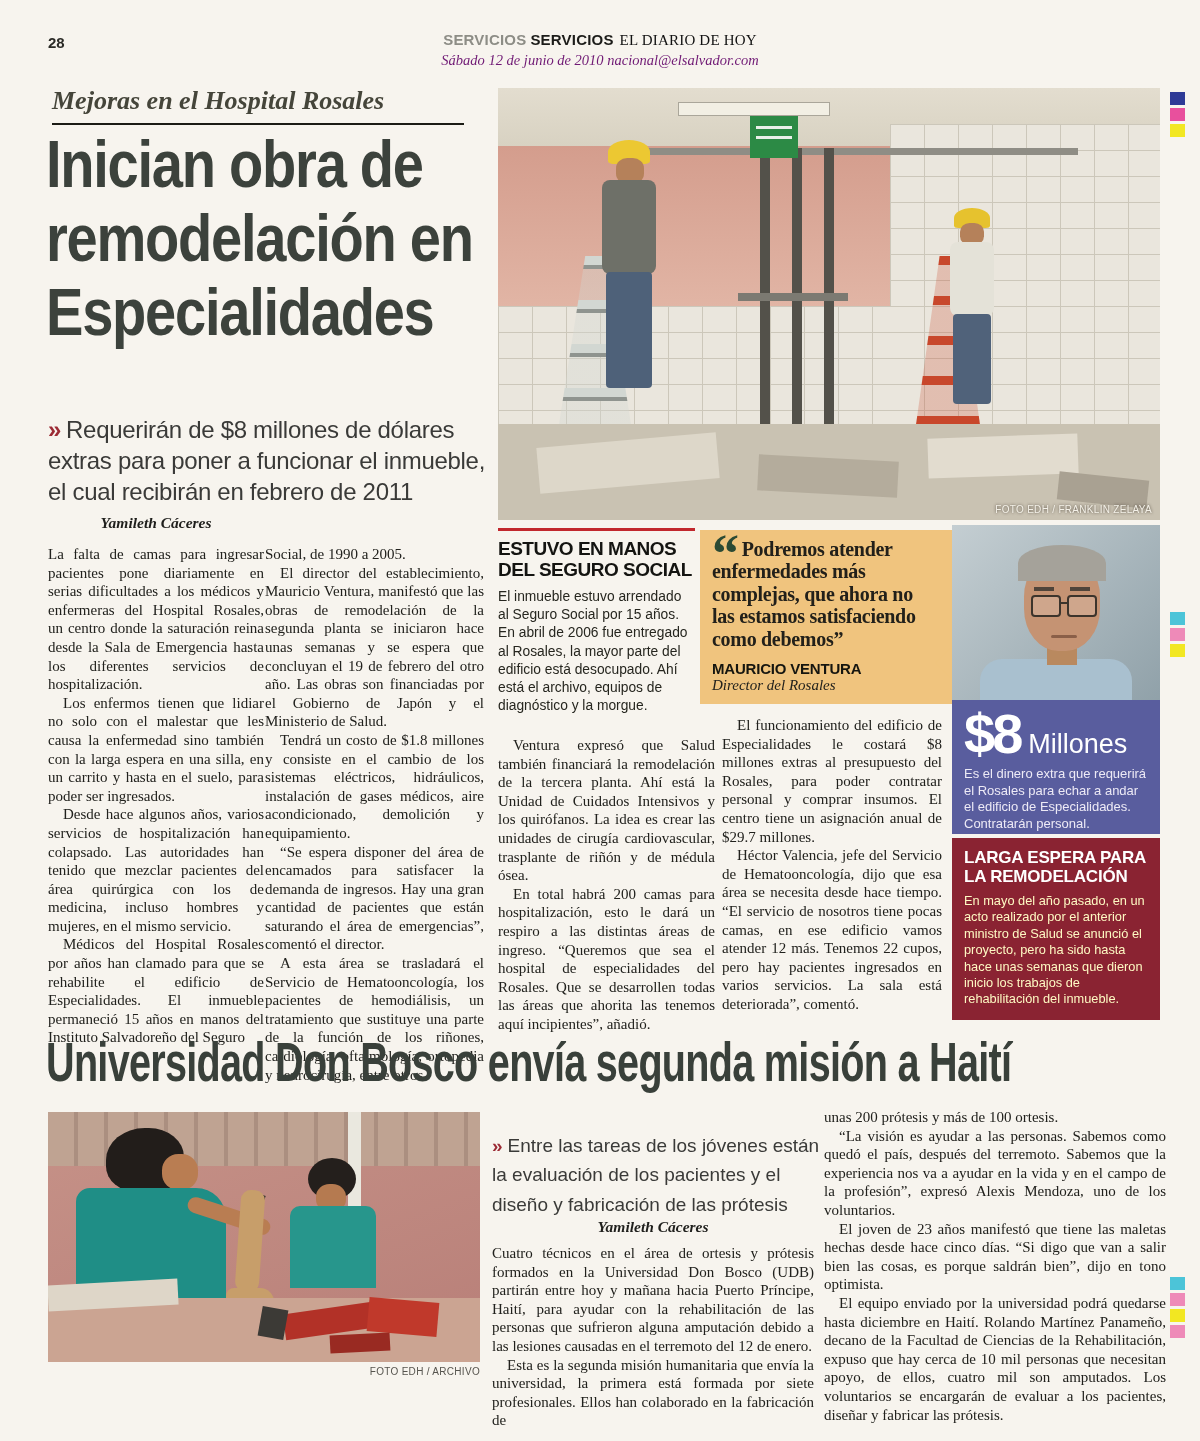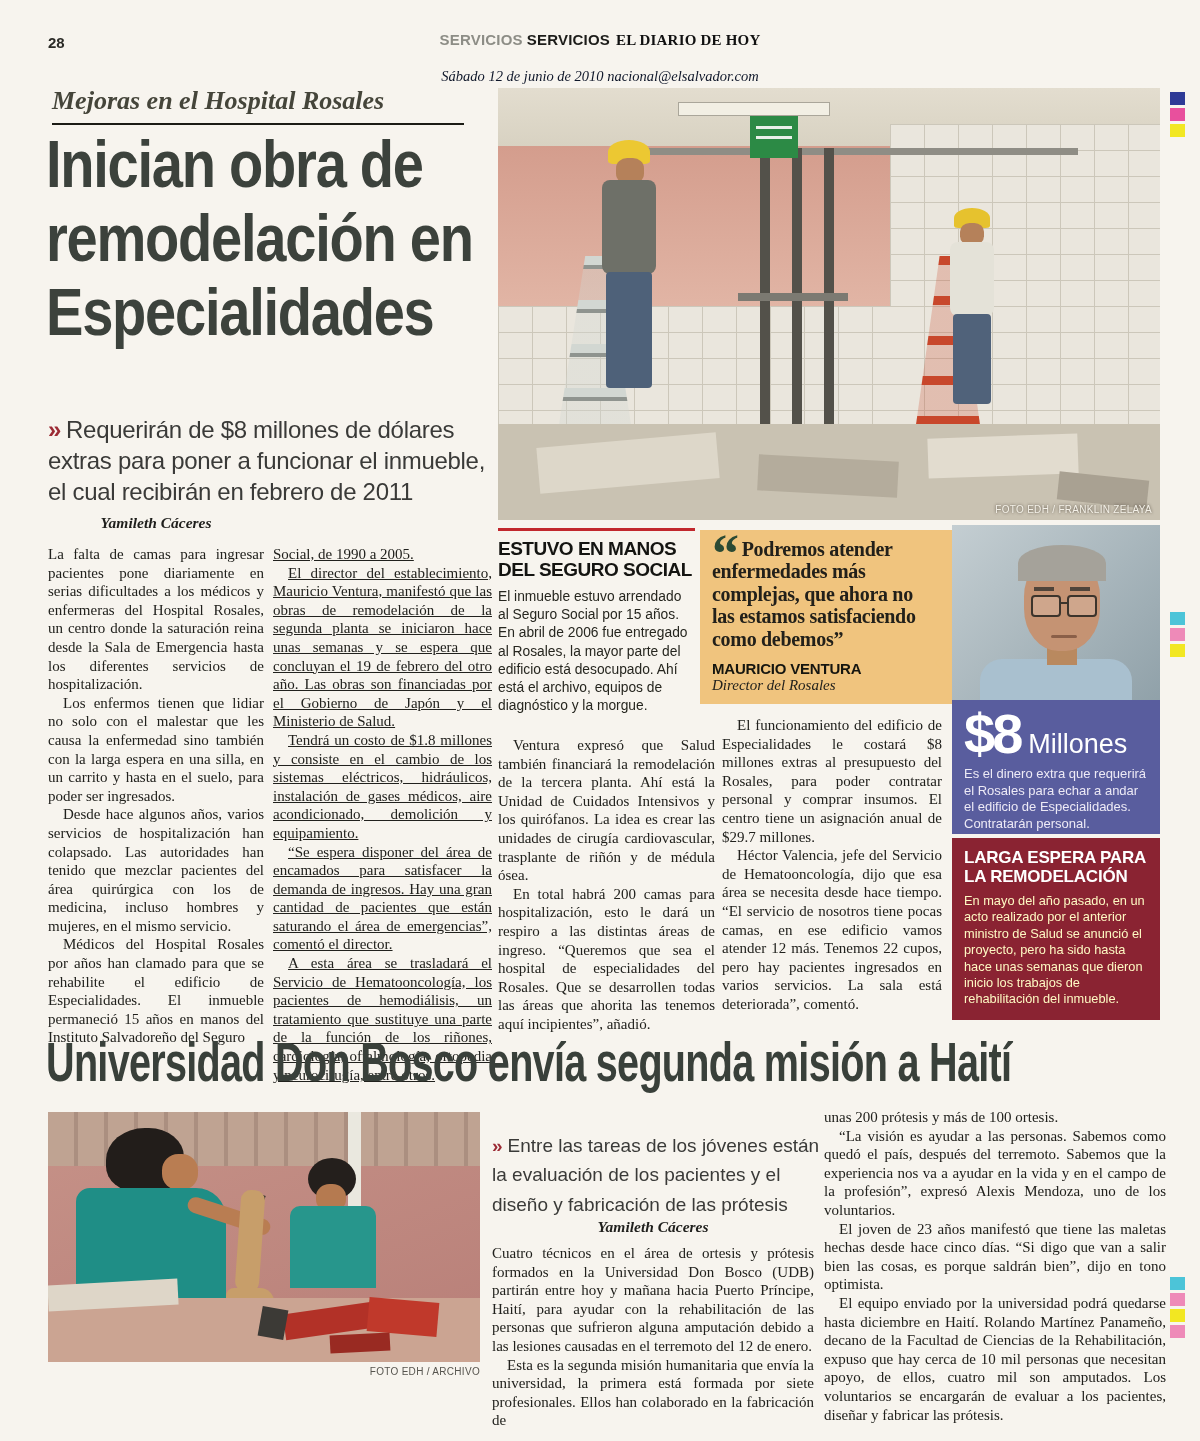--- a/index.html
+++ b/index.html
@@ -5,42 +5,42 @@
   html,body{margin:0;padding:0;background:#e9e7e1;}
   .page{position:relative;width:1200px;height:1441px;background:#f7f4ee;overflow:hidden;
         font-family:"Liberation Sans",sans-serif;color:#22221f;}
 
   
   .pgnum{position:absolute;left:48px;top:34px;font:bold 15px "Liberation Sans",sans-serif;color:#2a2a26;}
   .hdr{position:absolute;left:0;right:0;top:31px;text-align:center;}
   .hdr-l1{font:bold 15px "Liberation Sans",sans-serif;letter-spacing:.2px;color:#111;}
   .hdr-l1 .sec{color:#8d8d86;margin-right:4px;}
   .hdr-l1 .sub{color:#1c1c19;margin-right:6px;}
-  .hdr-l1 .paper{font-family:"Liberation Serif",serif;font-weight:bold;color:#111;}
-  .hdr-l2{font:italic 14.5px "Liberation Serif",serif;color:#0f172a;margin-top:19px;}
+  .hdr-l1 .paper{font-family:"Liberation Serif",serif;font-weight:normal;color:#111;}
+  .hdr-l2{font:italic 14.5px "Liberation Serif",serif;color:#701a75;margin-top:3px;}
 
   
   .regset{position:absolute;left:1170px;width:15px;}
   .reg{width:15px;height:13px;margin-bottom:3px;}
 
   
   .kicker{position:absolute;left:52px;top:86px;width:412px;font:italic bold 26px "Liberation Serif",serif;
           color:#45453a;padding-bottom:7px;border-bottom:2px solid #1b1b15;}
   .headline1{position:absolute;left:46px;top:128px;width:560px;transform:scaleX(.85);transform-origin:0 0;
              font:bold 66px "Liberation Sans",sans-serif;letter-spacing:-1.5px;line-height:1.12;color:#3c423c;}
   .subhead1{position:absolute;left:48px;top:390px;width:452px;font:400 24px "Liberation Sans",sans-serif;
             letter-spacing:-.3px;line-height:1.3;color:#3a3a38;}
   .marker{color:#9c2b35;font-weight:bold;margin-right:5px;}
   .byline{font:italic 600 15.5px "Liberation Serif",serif;color:#1f1f1c;text-align:center;}
   .byline1{position:absolute;left:48px;top:514px;width:216px;}
   .col{position:absolute;font:15px "Liberation Serif",serif;line-height:1.24;text-align:justify;color:#21211d;}
   .col p{margin:0;}
   .col p.ind{text-indent:15px;}
   .col1{left:48px;top:545px;width:216px;}
-  .col2{left:273px;top:545px;width:219px;text-decoration:underline;}
+  .col2{left:265px;top:545px;width:219px;}
   .col3{left:498px;top:736px;width:217px;}
   .col4{left:722px;top:716px;width:220px;}
 
   
   .photo1{position:absolute;left:498px;top:88px;width:662px;height:432px;background:#cfc8ba;overflow:hidden;}
   .ph-abs{position:absolute;}
   .tiles{background-color:#eae6dd;
          background-image:linear-gradient(#ccc7ba 1px,transparent 1px),linear-gradient(90deg,#ccc7ba 1px,transparent 1px);
          background-size:34px 26px;}
   .p1-ceiling{left:0;top:0;width:662px;height:58px;background:linear-gradient(#e3ddcf,#d8d2c2);}

